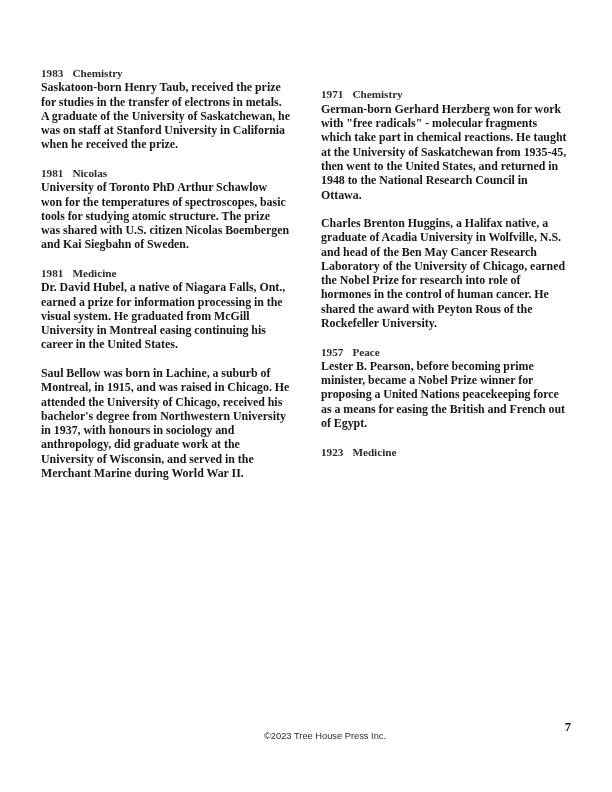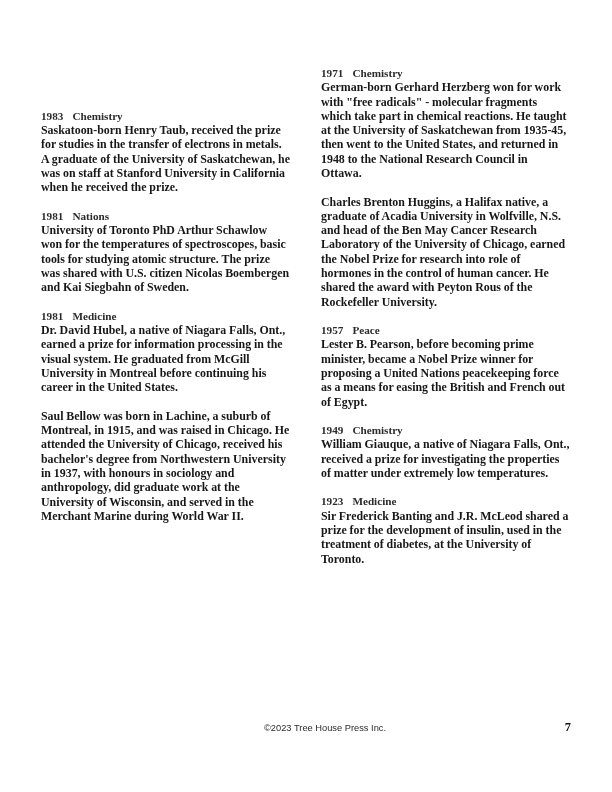--- a/index.html
+++ b/index.html
@@ -65,21 +65,21 @@
   .footer {
     position: absolute;
     left: 41px;
     top: 722px;
     width: 530px;
     height: 20px;
   }
   .footer-copyright {
     position: absolute;
     left: 197px;
-    top: 0;
+    top: 8px;
     font-family: "Liberation Sans", "DejaVu Sans", sans-serif;
     font-size: 9.3px;
     line-height: 12px;
     color: #2b2b2b;
     white-space: nowrap;
     padding-left: 26px;
   }
   .footer-pagenum {
     position: absolute;
     right: 0;
@@ -102,30 +102,30 @@
 
       <div class="entry">
         <div class="entry-heading">
           <span class="year">1983</span><span class="category">Chemistry</span>
         </div>
         <p class="entry-body">Saskatoon-born Henry Taub, received the prize for studies in the transfer of electrons in metals. A graduate of the University of Saskatchewan, he was on staff at Stanford University in California when he received the prize.</p>
       </div>
 
       <div class="entry">
         <div class="entry-heading">
-          <span class="year">1981</span><span class="category">Nations</span>
+          <span class="year">1981</span><span class="category">Nicolas</span>
         </div>
         <p class="entry-body">University of Toronto PhD Arthur Schawlow won for the temperatures of spectroscopes, basic tools for studying atomic structure. The prize was shared with U.S. citizen Nicolas Boembergen and Kai Siegbahn of Sweden.</p>
       </div>
 
       <div class="entry">
         <div class="entry-heading">
           <span class="year">1981</span><span class="category">Medicine</span>
         </div>
-        <p class="entry-body">Dr. David Hubel, a native of Niagara Falls, Ont., earned a prize for information processing in the visual system. He graduated from McGill University in Montreal before continuing his career in the United States.</p>
+        <p class="entry-body">Dr. David Hubel, a native of Niagara Falls, Ont., earned a prize for information processing in the visual system. He graduated from McGill University in Montreal easing continuing his career in the United States.</p>
       </div>
 
       <div class="entry">
         <p class="entry-body">Saul Bellow was born in Lachine, a suburb of Montreal, in 1915, and was raised in Chicago. He attended the University of Chicago, received his bachelor's degree from Northwestern University in 1937, with honours in sociology and anthropology, did graduate work at the University of Wisconsin, and served in the Merchant Marine during World War II.</p>
       </div>
 
     </div>
 
     <div class="column">
 
@@ -140,32 +140,25 @@
         <p class="entry-body">Charles Brenton Huggins, a Halifax native, a graduate of Acadia University in Wolfville, N.S. and head of the Ben May Cancer Research Laboratory of the University of Chicago, earned the Nobel Prize for research into role of hormones in the control of human cancer. He shared the award with Peyton Rous of the Rockefeller University.</p>
       </div>
 
       <div class="entry">
         <div class="entry-heading">
           <span class="year">1957</span><span class="category">Peace</span>
         </div>
         <p class="entry-body">Lester B. Pearson, before becoming prime minister, became a Nobel Prize winner for proposing a United Nations peacekeeping force as a means for easing the British and French out of Egypt.</p>
       </div>
 
-      <div class="entry">
-        <div class="entry-heading">
-          <span class="year">1949</span><span class="category">Chemistry</span>
-        </div>
-        <p class="entry-body">William Giauque, a native of Niagara Falls, Ont., received a prize for investigating the properties of matter under extremely low temperatures.</p>
-      </div>
 
       <div class="entry">
         <div class="entry-heading">
           <span class="year">1923</span><span class="category">Medicine</span>
         </div>
-        <p class="entry-body">Sir Frederick Banting and J.R. McLeod shared a prize for the development of insulin, used in the treatment of diabetes, at the University of Toronto.</p>
       </div>
 
     </div>
 
   </div>
 
   <div class="footer">
     <div class="footer-copyright">©2023 Tree House Press Inc.</div>
     <div class="footer-pagenum">7</div>
   </div>

